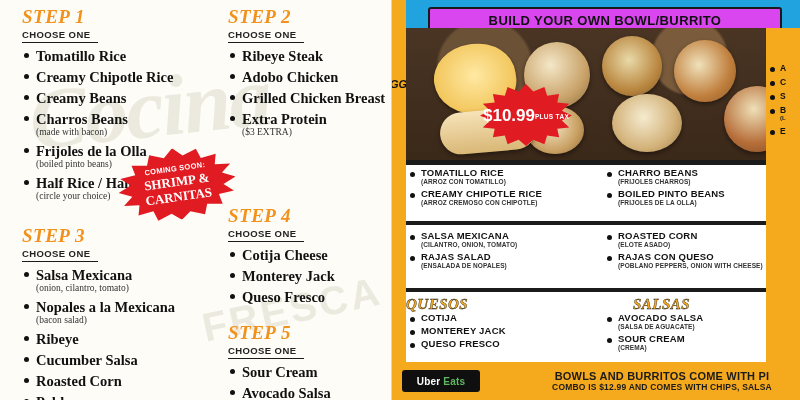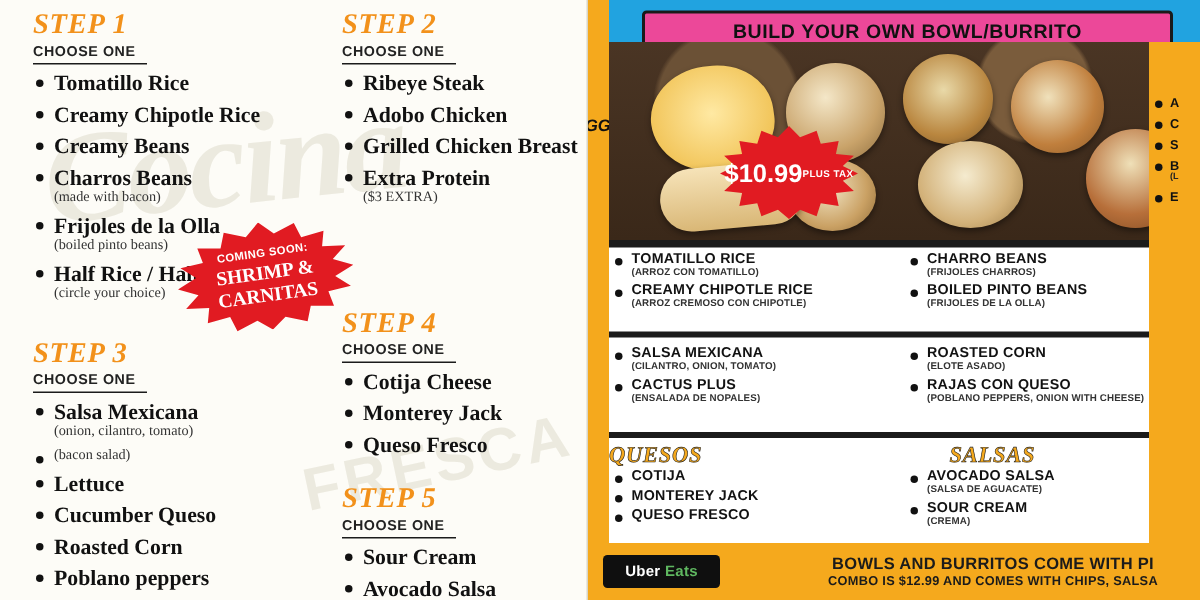--- a/index.html
+++ b/index.html
@@ -42,21 +42,21 @@
   .burst .cs{font-size:7.5px;font-weight:bold;letter-spacing:.3px;line-height:8px;}
   .burst .big{font-family:"Liberation Serif",serif;font-weight:bold;font-size:13px;line-height:13px;margin-top:2px;}
 
   
   .right{position:absolute;left:392px;top:0;width:408px;height:400px;background:#ffffff;overflow:hidden;}
   .board-bg{position:absolute;inset:0;background:#ffffff;}
   .left-strip{position:absolute;left:0;top:0;width:14px;height:400px;background:#f5a91d;}
 
   
   .banner{position:absolute;left:14px;top:0;width:394px;height:28px;background:#21a3e0;}
-  .banner .ribbon{position:absolute;left:22px;top:7px;width:350px;height:22px;background:#ec4899;
+  .banner .ribbon{position:absolute;left:22px;top:7px;width:350px;height:22px;background:#d946ef;
     border:2px solid #1a1a1a;border-radius:3px;display:flex;align-items:center;justify-content:center;}
   .banner .ribbon span{font-family:"Liberation Sans",sans-serif;font-weight:bold;font-size:13px;
     color:#111;letter-spacing:.4px;white-space:nowrap;}
 
   
   .photo{position:absolute;left:14px;top:28px;width:394px;height:132px;background:#2a2a2a;overflow:hidden;}
   .tbl{position:absolute;inset:0;background:
      radial-gradient(circle at 20% 30%, #6b5136 0 14%, transparent 15%),
      radial-gradient(circle at 72% 22%, #7a5c3c 0 12%, transparent 13%),
      linear-gradient(180deg,#4a3524,#3a2819);}
@@ -155,25 +155,26 @@
           <span>STEP</span>
           <span class="num">3</span>
         </div>
         <div class="choose">CHOOSE ONE</div>
         <div class="choose-rule"></div>
         <ul class="items">
           <li><span class="bullet"></span>
             <span>Salsa Mexicana</span>
             <span class="sub">(onion, cilantro, tomato)</span></li>
           <li><span class="bullet"></span>
+            <span>Nopales a la Mexicana</span>
             <span class="sub">(bacon salad)</span></li>
           <li><span class="bullet"></span>
-            <span>Lettuce</span></li>
-          <li><span class="bullet"></span>
-            <span>Cucumber Queso</span></li>
+            <span>Ribeye</span></li>
+          <li><span class="bullet"></span>
+            <span>Cucumber Salsa</span></li>
           <li><span class="bullet"></span>
             <span>Roasted Corn</span></li>
           <li><span class="bullet"></span>
             <span>Poblano peppers</span></li>
         </ul>
       </div>
     </div>
 
     <div class="col colB">
 
@@ -308,21 +309,21 @@
     <div class="sect" style="top:228px;">
       <div class="two">
         <div class="colx">
           <div class="mitem">
               <span class="bullet"></span>
             <div class="nm">SALSA MEXICANA</div>
             <div class="sb">(CILANTRO, ONION, TOMATO)</div>
             </div>
           <div class="mitem">
               <span class="bullet"></span>
-            <div class="nm">CACTUS PLUS</div>
+            <div class="nm">RAJAS SALAD</div>
             <div class="sb">(ENSALADA DE NOPALES)</div>
             </div>
         </div>
         <div class="colx">
           <div class="mitem">
               <span class="bullet"></span>
             <div class="nm">ROASTED CORN</div>
             <div class="sb">(ELOTE ASADO)</div>
             </div>
           <div class="mitem">

